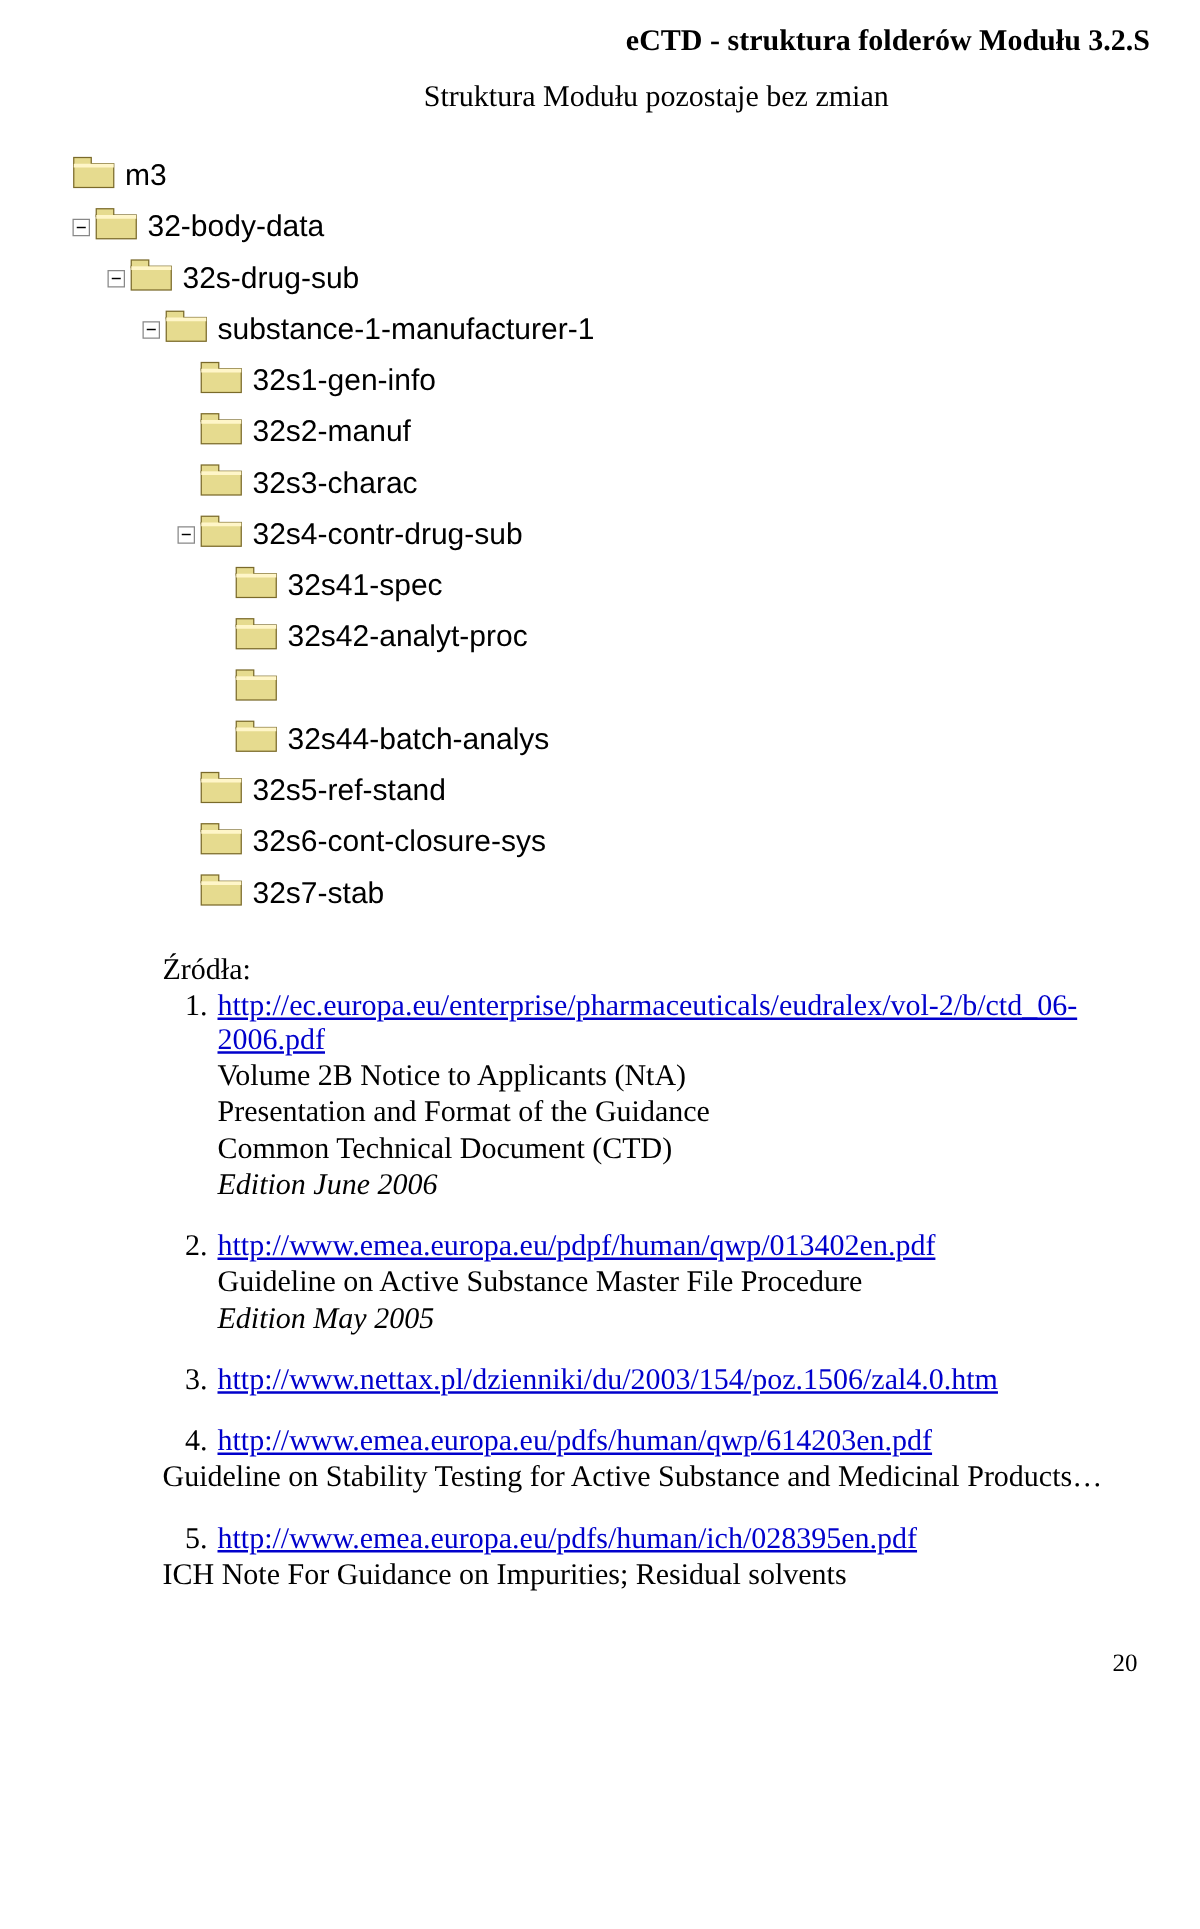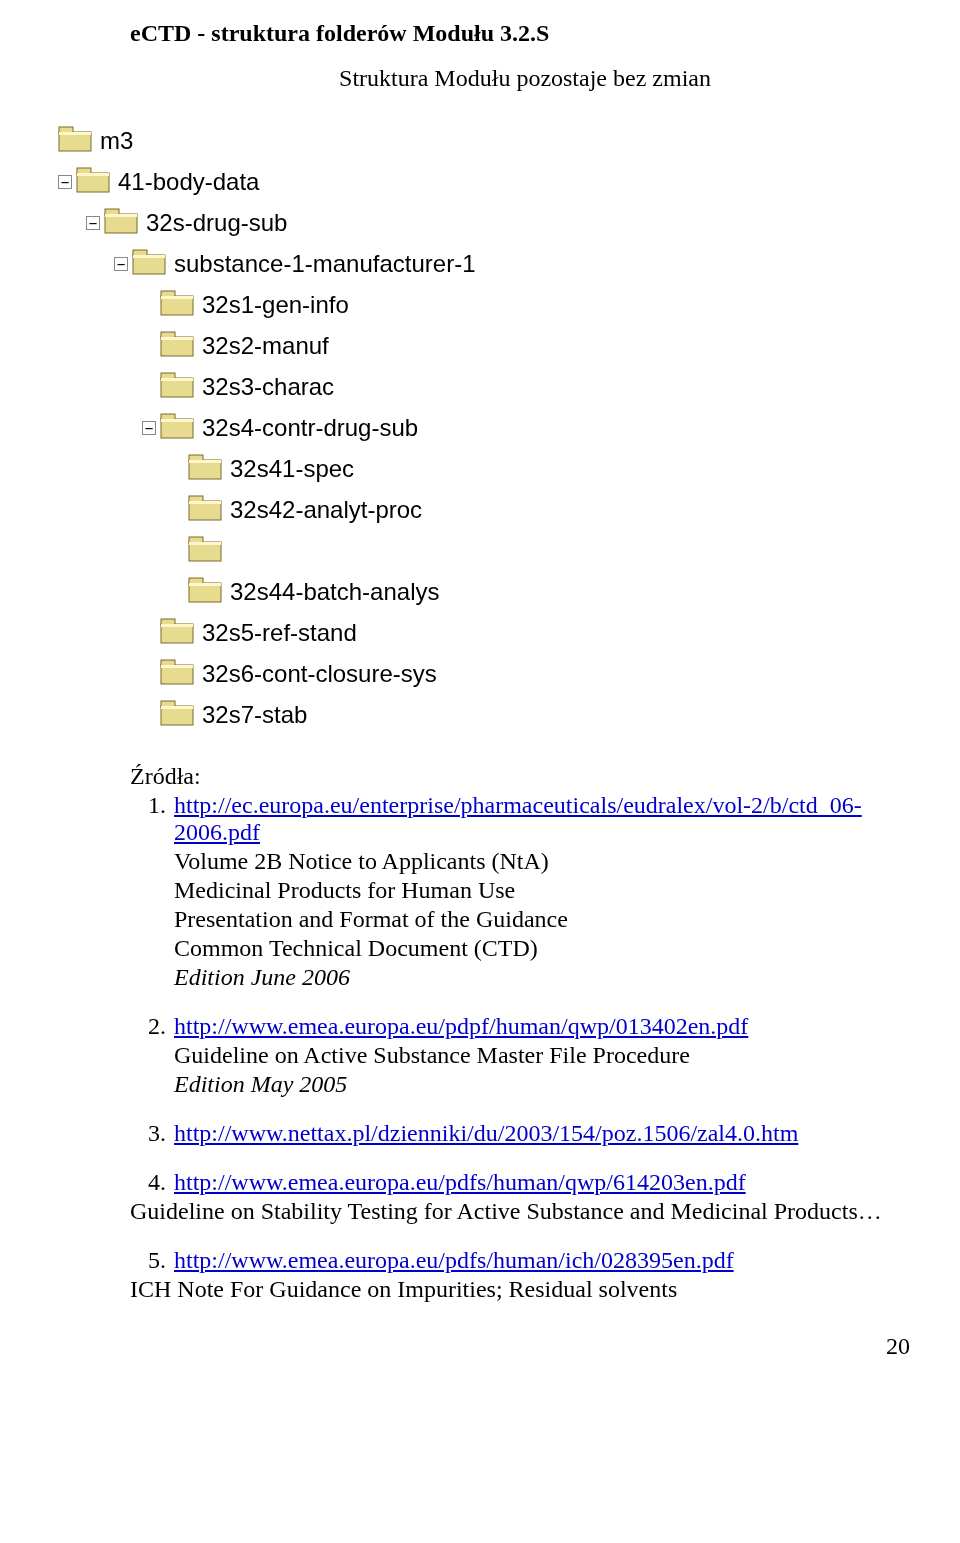--- a/index.html
+++ b/index.html
@@ -9,21 +9,21 @@
     font-family: "Times New Roman", Times, serif;
     font-size: 24px;
     color: #000;
     width: 960px;
   }
   .page {
     padding: 0 40px 0 130px;
   }
   .title {
     font-weight: bold;
-    text-align: left;
+    text-align: right;
     margin: 20px 0 18px 0;
   }
   .subtitle {
     text-align: center;
     margin-bottom: 28px;
   }
   .tree-image {
     margin-left: -130px;
     padding-left: 10px;
     background: #fff;
@@ -89,23 +89,23 @@
   }
   .link {
     color: #0000cc;
     text-decoration: underline;
   }
   .italic { font-style: italic; }
   .ref-block { margin-bottom: 22px; }
   .desc-line { margin-left: 0; }
   .pagenum {
     text-align: right;
-    margin-top: 30px;
+    margin-top: 46px;
     padding-right: 10px;
-    font-size: 24px;
+    font-size: 20px;
   }
 </style>
 </head>
 <body>
 
 <div class="page">
 
   <div class="title">eCTD - struktura folderów Modułu 3.2.S</div>
   <div class="subtitle">Struktura Modułu pozostaje bez zmian</div>
 
@@ -118,21 +118,21 @@
           </svg></span>
         <span>m3</span>
       </div>
       <div class="tree-node">
         <span class="expander">−</span>
         <span><svg class="folder-icon" viewBox="0 0 34 28">
             <rect x="1" y="8" width="32" height="19" fill="#e6db8f" stroke="#7a6a2a"></rect>
             <rect x="1" y="3" width="14" height="6" fill="#e6db8f" stroke="#7a6a2a"></rect>
             <rect x="1" y="8" width="32" height="3" fill="#fff6c9"></rect>
           </svg></span>
-        <span>41-body-data</span>
+        <span>32-body-data</span>
       </div>
       <div class="tree-node">
         <span class="tree-line"></span>
         <span class="expander">−</span>
         <span><svg class="folder-icon" viewBox="0 0 34 28">
             <rect x="1" y="8" width="32" height="19" fill="#e6db8f" stroke="#7a6a2a"></rect>
             <rect x="1" y="3" width="14" height="6" fill="#e6db8f" stroke="#7a6a2a"></rect>
             <rect x="1" y="8" width="32" height="3" fill="#fff6c9"></rect>
           </svg></span>
         <span>32s-drug-sub</span>
@@ -292,24 +292,20 @@
           <div class="ref-item">
             <div class="ref-num">1.</div>
             <div class="ref-body"><span class="link">http://ec.europa.eu/enterprise/pharmaceuticals/eudralex/vol-2/b/ctd_06-2006.pdf</span></div>
           </div>
           <div class="ref-item">
             <div class="ref-num"></div>
             <div class="ref-body">Volume 2B Notice to Applicants        (NtA)</div>
           </div>
           <div class="ref-item">
             <div class="ref-num"></div>
-            <div class="ref-body">Medicinal Products for Human Use</div>
-          </div>
-          <div class="ref-item">
-            <div class="ref-num"></div>
             <div class="ref-body">Presentation and Format of the Guidance</div>
           </div>
           <div class="ref-item">
             <div class="ref-num"></div>
             <div class="ref-body">Common Technical Document (CTD)</div>
           </div>
           <div class="ref-item">
             <div class="ref-num"></div>
             <div class="ref-body italic">Edition June 2006</div>
           </div>

